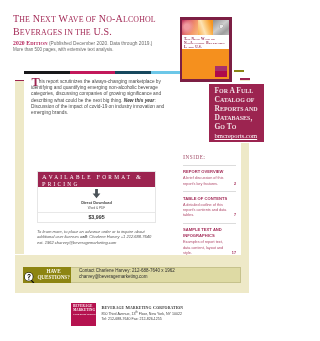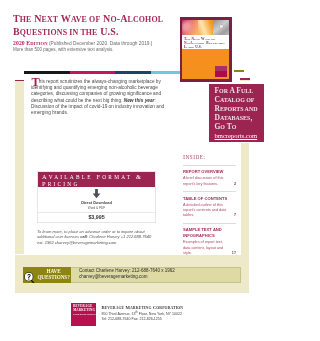--- a/index.html
+++ b/index.html
@@ -4,21 +4,21 @@
 <style>
   html,body{margin:0;padding:0;}
   *{-webkit-font-smoothing:antialiased;}
   body{width:264px;height:341px;background:#ffffff;
        font-family:"Liberation Sans",sans-serif;overflow:hidden;position:relative;}
   .page{position:absolute;left:0;top:0;width:264px;height:341px;background:#fff;}
   .abs{position:absolute;}
 
   
   #title{left:13px;top:12.5px;width:175px;}
-  #title .tl{font-family:"Liberation Serif",serif;font-weight:700;
+  #title .tl{font-family:"Liberation Serif",serif;font-weight:400;
              color:#a32b57;font-size:10.0px;line-height:12.8px;
              letter-spacing:0.15px;white-space:nowrap;}
   #title .tl .sc{font-size:7.9px;}
 
   #subtitle{left:13px;top:40px;width:170px;}
   #subtitle .s1{font-size:4.8px;line-height:6px;color:#6b6b6b;white-space:nowrap;}
   #subtitle .s1 b{color:#b5225a;font-family:"Liberation Serif",serif;
                   font-weight:700;font-size:5.7px;letter-spacing:.1px;}
   #subtitle .s1 b .sc{font-size:4.6px;}
   #subtitle .s2{font-size:4.5px;line-height:6px;color:#6b6b6b;white-space:nowrap;}
@@ -123,21 +123,21 @@
   #ftext .a{font-size:3.6px;line-height:4.9px;color:#444;white-space:nowrap;}
   #ftext .a sup{font-size:2.7px;vertical-align:super;}
 </style>
 </head>
 <body>
 
 <div class="page">
 
   <div class="abs" id="title">
     <div class="tl"><span class="cap">T</span><span class="sc">HE</span> N<span class="sc">EXT</span> W<span class="sc">AVE OF</span> N<span class="sc">O</span>-A<span class="sc">LCOHOL</span></div>
-    <div class="tl">B<span class="sc">QUESTIONS IN THE</span> U.S.</div>
+    <div class="tl">B<span class="sc">EVERAGES IN THE</span> U.S.</div>
   </div>
 
   <div class="abs" id="subtitle">
     <div class="s1"><b>2020 E<span class="sc">DITION</span></b> <span>(Published December 2020. Data through 2019.)</span></div>
     <div class="s2">More than 500 pages, with extensive text analysis.</div>
   </div>
 
   <div class="abs" id="rule">
     <i style="width:47px;background:#18181a"></i>
     <i style="width:45px;background:#c2185b"></i>

